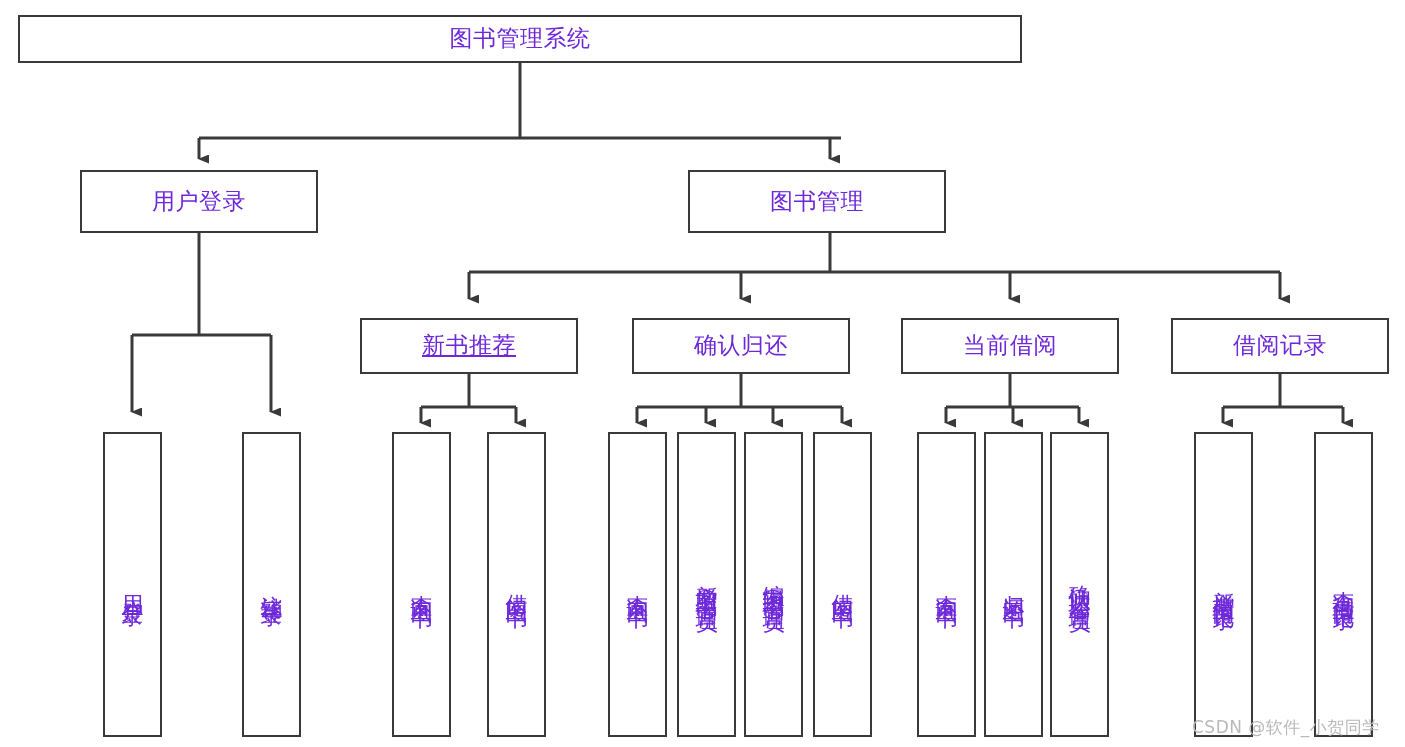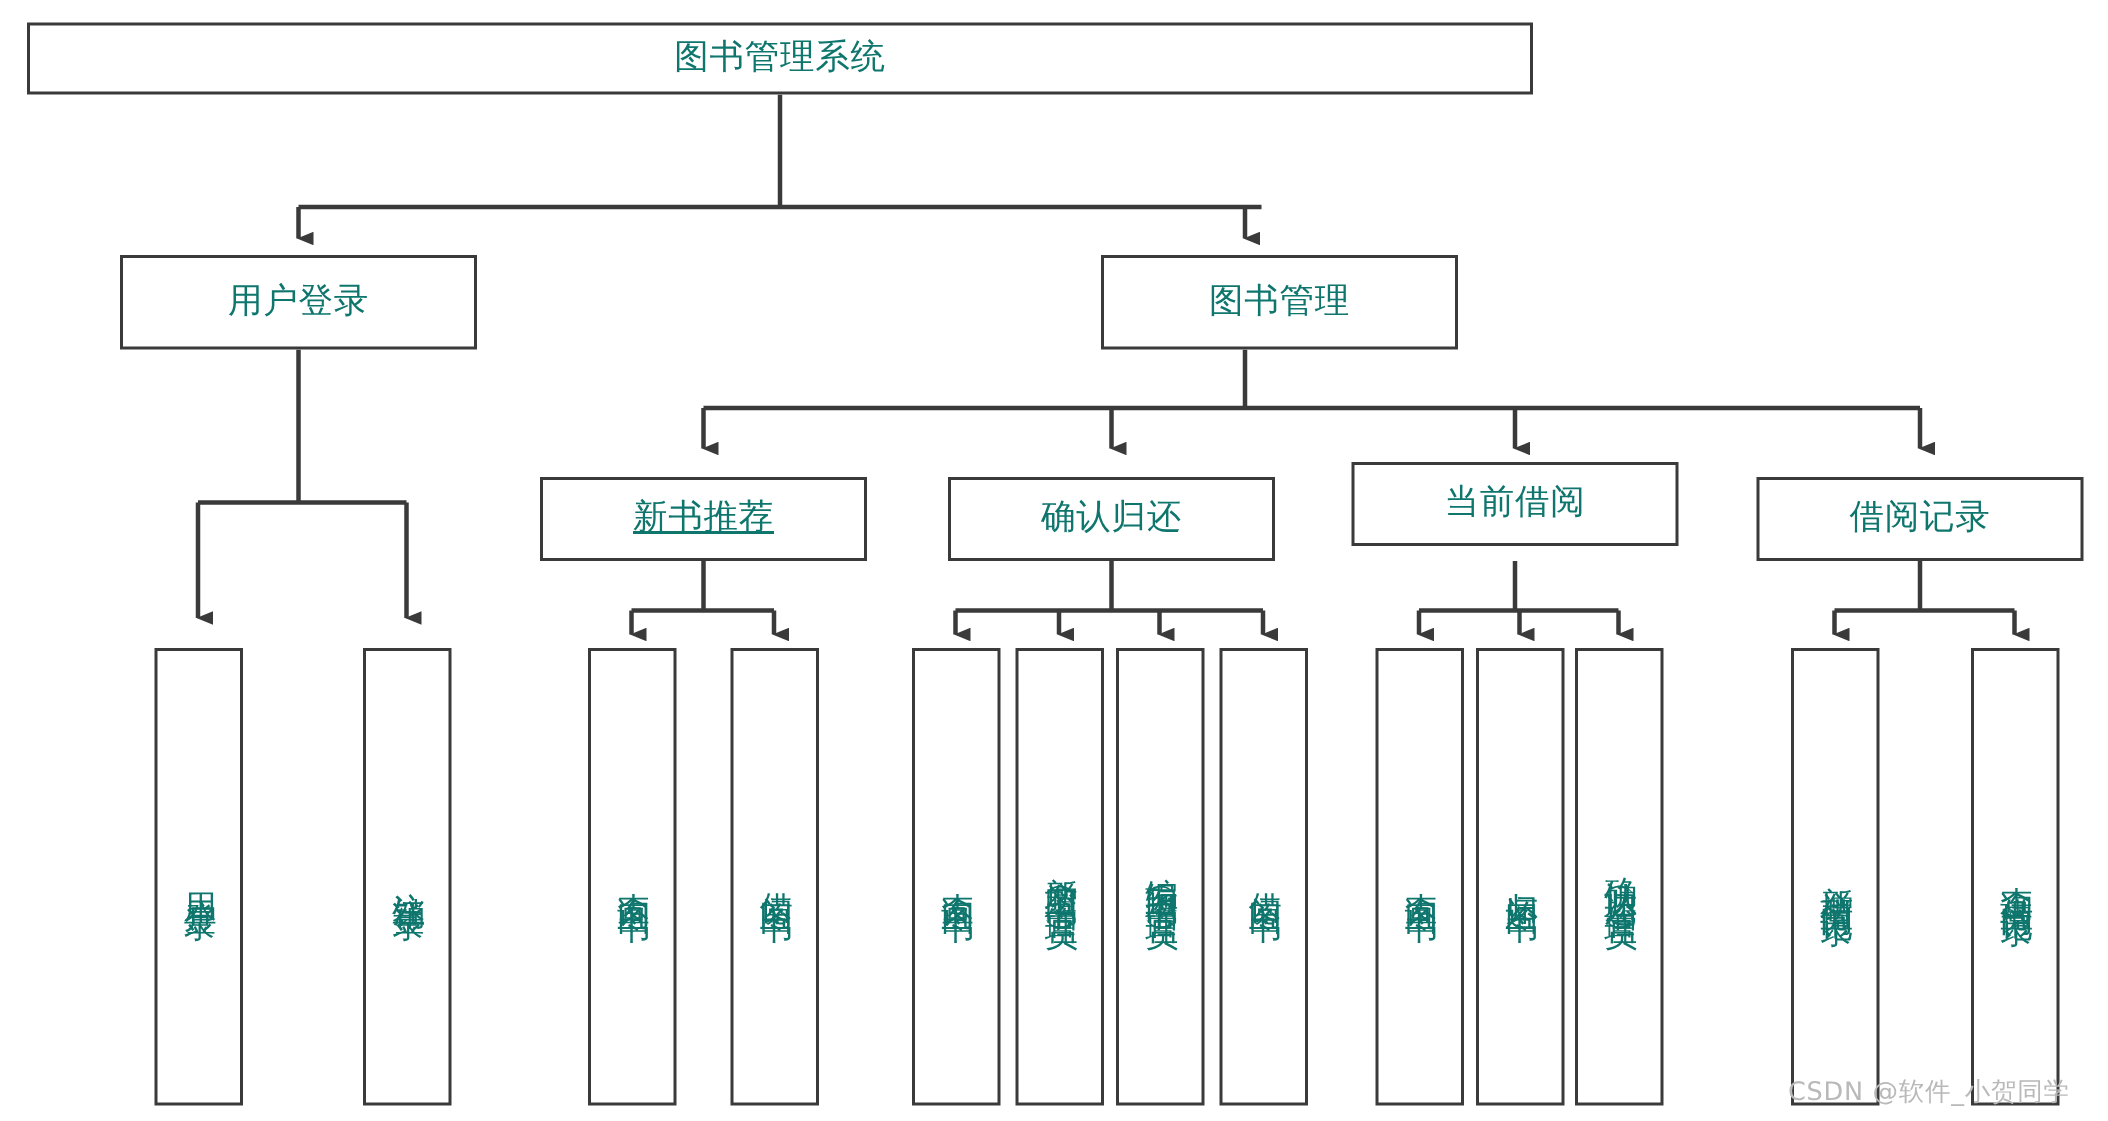--- a/index.html
+++ b/index.html
@@ -25,21 +25,21 @@
     height: 747px;
   }
   .node {
     position: absolute;
     box-sizing: border-box;
     background: #ffffff;
     border: 2px solid #3a3a3a;
     display: flex;
     align-items: center;
     justify-content: center;
-    color: #0f766e;
+    color: #6d28d9;
   }
   .node-h {
     font-size: 23px;
     letter-spacing: 0.5px;
     line-height: 1.1;
     white-space: nowrap;
   }
   .node-v {
     font-size: 22px;
     writing-mode: vertical-rl;
@@ -108,25 +108,25 @@
       <path d="M1280,374 L1280,407"></path>
       <path d="M1223,407 L1343,407"></path>
       <path d="M1223,407 L1223,423" marker-end="url(#arrow)"></path>
       <path d="M1343,407 L1343,423" marker-end="url(#arrow)"></path>
     </g>
   </svg>
 
   <div class="node node-h" style="left:18px; top:15px; width:1004px; height:48px;">图书管理系统</div>
 
   <div class="node node-h" style="left:80px; top:170px; width:238px; height:63px;">用户登录</div>
-  <div class="node node-h" style="left:734px; top:170px; width:238px; height:63px;">图书管理</div>
+  <div class="node node-h" style="left:688px; top:170px; width:258px; height:63px;">图书管理</div>
 
   <div class="node node-h" style="left:360px; top:318px; width:218px; height:56px;text-decoration:underline;">新书推荐</div>
   <div class="node node-h" style="left:632px; top:318px; width:218px; height:56px;">确认归还</div>
-  <div class="node node-h" style="left:901px; top:308px; width:218px; height:56px;text-align:center;">当前借阅</div>
+  <div class="node node-h" style="left:901px; top:318px; width:218px; height:56px;text-align:center;">当前借阅</div>
   <div class="node node-h" style="left:1171px; top:318px; width:218px; height:56px;">借阅记录</div>
 
   <div class="node node-v" style="left:103px; top:432px; width:59px; height:305px;">用户登录</div>
   <div class="node node-v" style="left:242px; top:432px; width:59px; height:305px;">注销登录</div>
 
   <div class="node node-v" style="left:392px; top:432px; width:59px; height:305px;">查询图书</div>
   <div class="node node-v" style="left:487px; top:432px; width:59px; height:305px;">借阅图书</div>
 
   <div class="node node-v" style="left:608px; top:432px; width:59px; height:305px;">查询图书</div>
   <div class="node node-v" style="left:677px; top:432px; width:59px; height:305px;">新增图书（管理员）</div>

